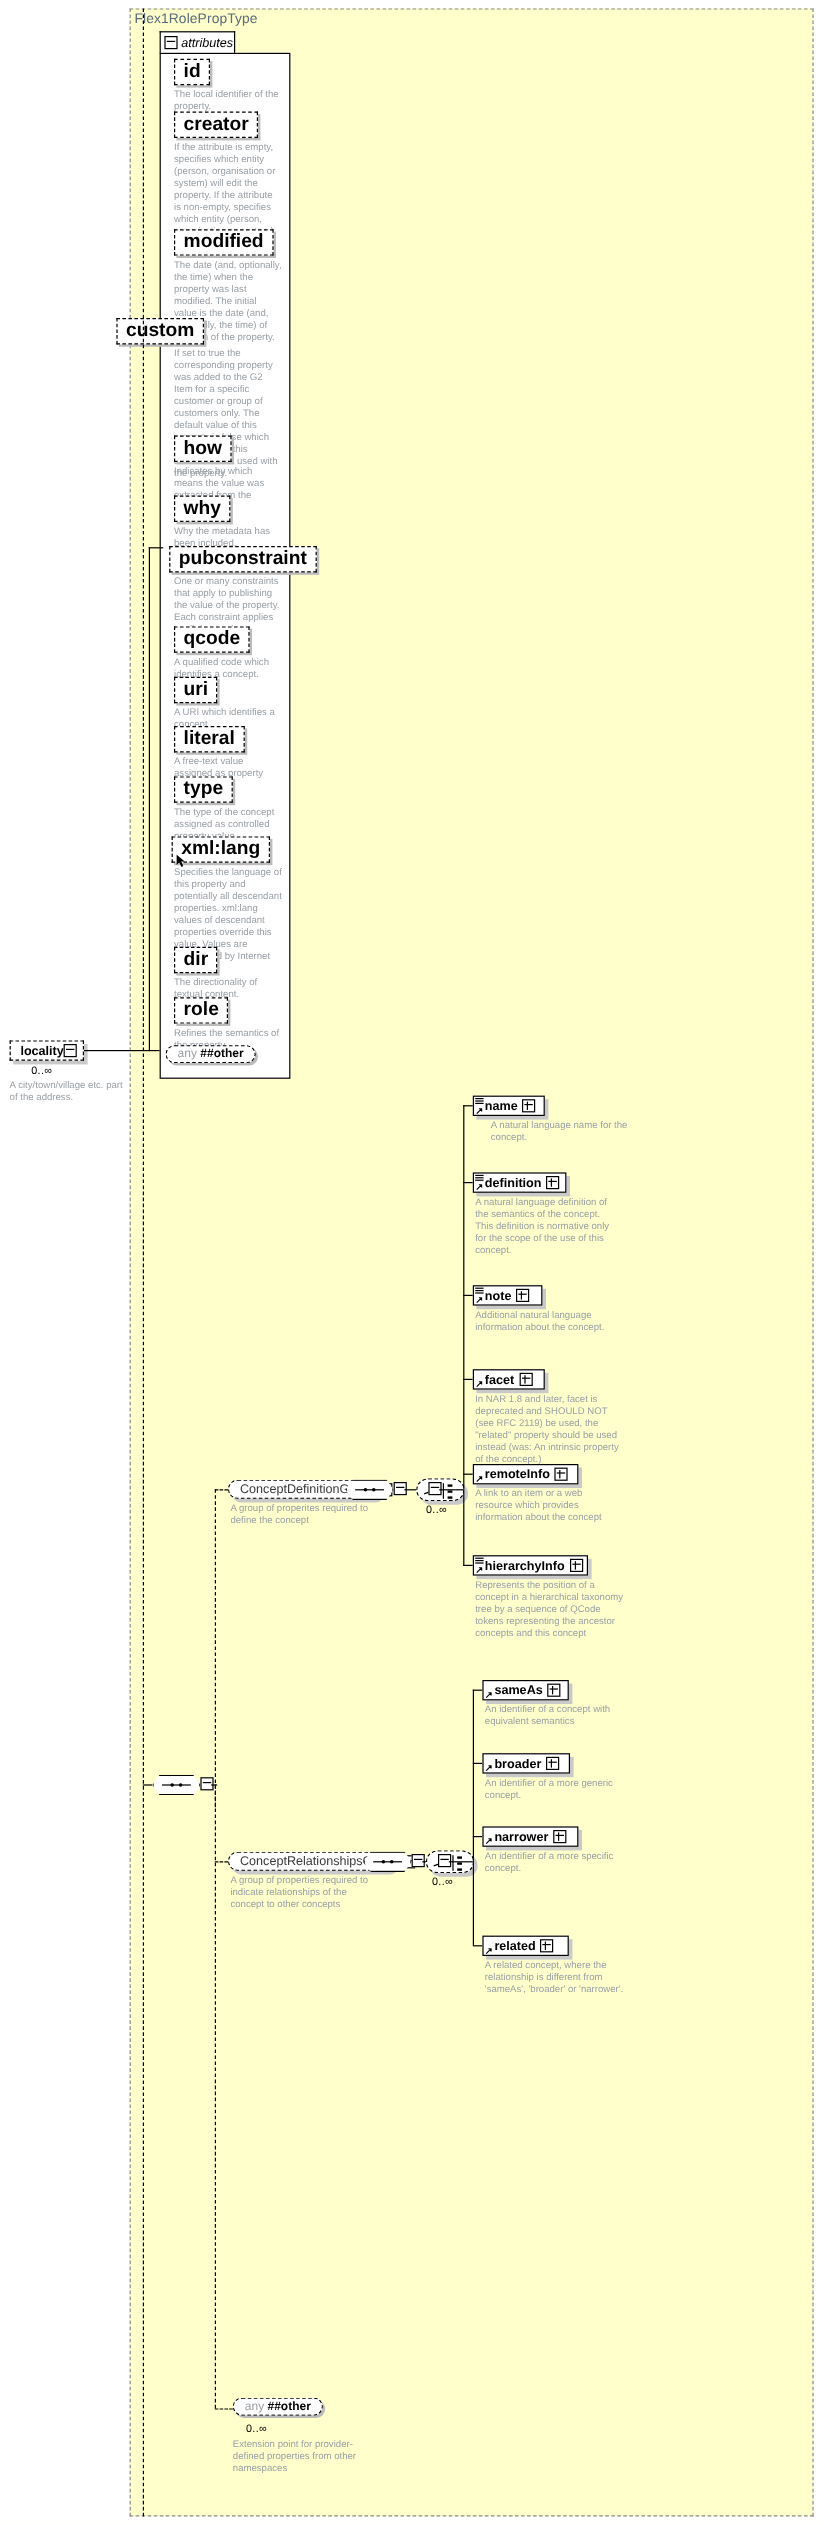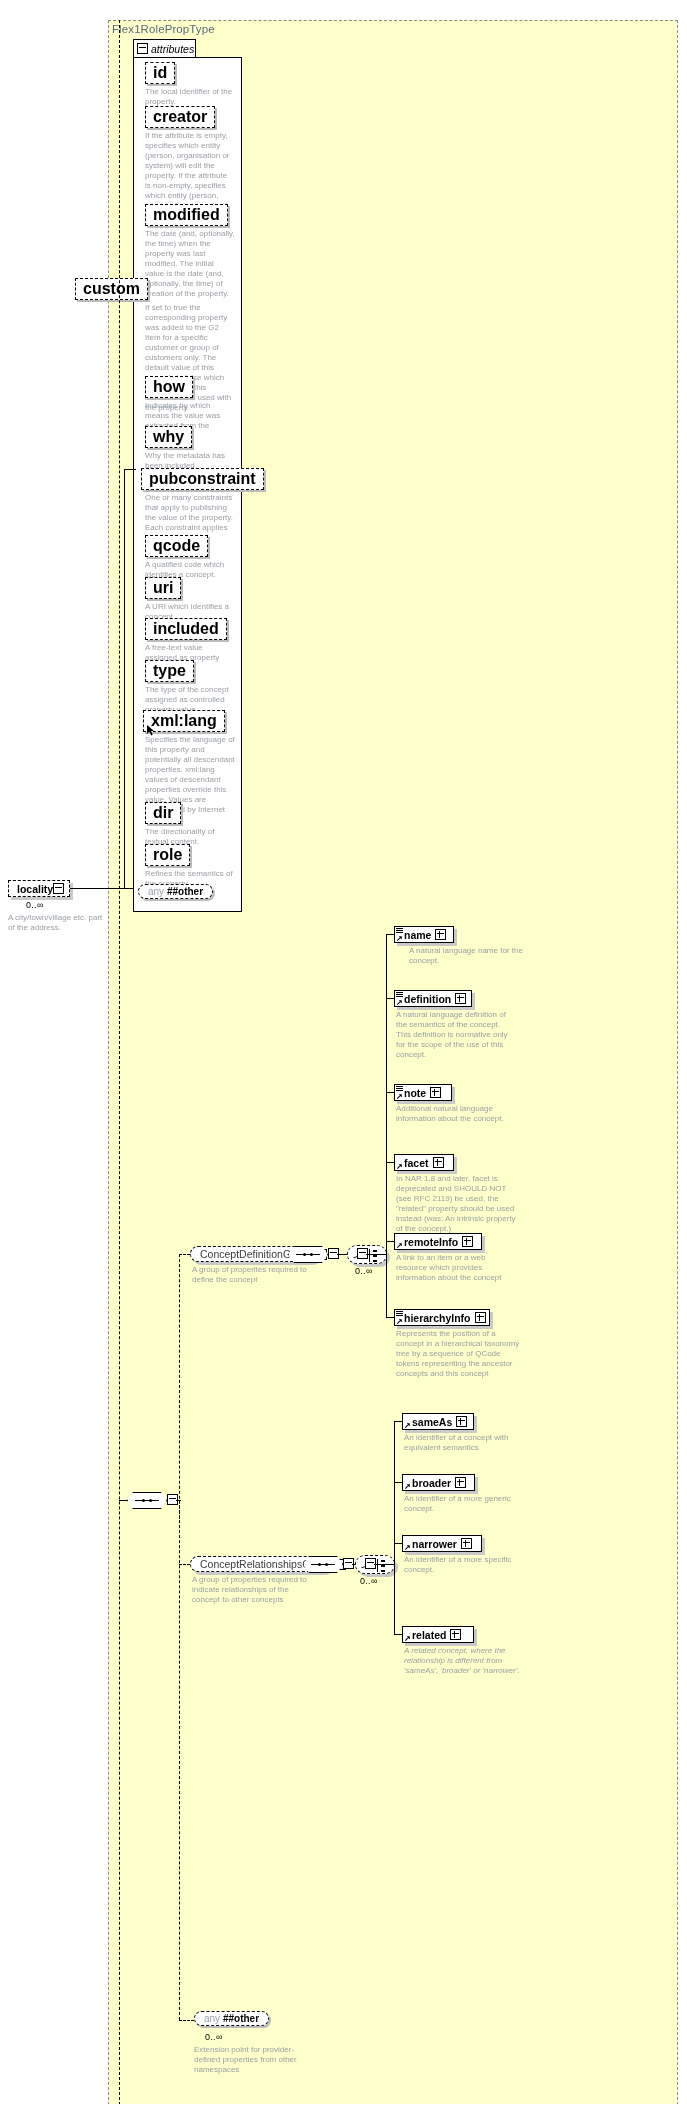--- a/index.html
+++ b/index.html
@@ -2,21 +2,21 @@
 <html><head>
 <meta charset="utf-8">
 <title>Flex1RolePropType</title>
 <style>
   html,body{margin:0;padding:0;background:#ffffff;}
   body{
     font-family:"Liberation Sans", sans-serif;
     width:687px; height:2104px; position:relative; overflow:hidden;
     font-size:11px; color:#333;
   }
-  .canvas{position:absolute;left:0;top:14px;width:687px;height:2012px;}
+  .canvas{position:absolute;left:0;top:1px;width:687px;height:2012px;}
 
   
   .type-box{
     position:absolute;
     left:108px; top:6px; width:570px; height:2090px;
     background:#ffffcc;
     border:1px dashed #8a8a8a;
     box-sizing:border-box;
   }
   .type-title{
@@ -192,21 +192,21 @@
     <div class="attr-pill" style="margin-left:145px">creator</div>
     <div class="attr-desc" style="margin-left:145px">If the attribute is empty, specifies which entity (person, organisation or system) will edit the property. If the attribute is non-empty, specifies which entity (person, organisation or system) has edited the property.</div>
   </div>
 
   <div class="attr-item" style="top:190px">
     <div class="attr-pill" style="margin-left:145px">modified</div>
     <div class="attr-desc" style="margin-left:145px">The date (and, optionally, the time) when the property was last modified. The initial value is the date (and, optionally, the time) of creation of the property.</div>
   </div>
 
   <div class="attr-item" style="top:264px">
-    <div class="attr-pill" style="margin-left:75px">custom</div>
+    <div class="attr-pill" style="margin-left:97px">custom</div>
     <div class="attr-desc" style="margin-left:145px">If set to true the corresponding property was added to the G2 Item for a specific customer or group of customers only. The default value of this property is false which applies when this attribute is not used with the property.</div>
   </div>
 
   <div class="attr-item" style="top:362px">
     <div class="attr-pill" style="margin-left:145px">how</div>
     <div class="attr-desc" style="margin-left:145px">Indicates by which means the value was extracted from the content.</div>
   </div>
 
   <div class="attr-item" style="top:412px">
     <div class="attr-pill" style="margin-left:145px">why</div>
@@ -222,21 +222,21 @@
     <div class="attr-pill" style="margin-left:145px">qcode</div>
     <div class="attr-desc" style="margin-left:145px">A qualified code which identifies a concept.</div>
   </div>
 
   <div class="attr-item" style="top:563px">
     <div class="attr-pill" style="margin-left:145px">uri</div>
     <div class="attr-desc" style="margin-left:145px">A URI which identifies a concept.</div>
   </div>
 
   <div class="attr-item" style="top:604px">
-    <div class="attr-pill" style="margin-left:145px">included</div>
+    <div class="attr-pill" style="margin-left:145px">literal</div>
     <div class="attr-desc" style="margin-left:145px">A free-text value assigned as property value.</div>
   </div>
 
   <div class="attr-item" style="top:646px">
     <div class="attr-pill" style="margin-left:145px">type</div>
     <div class="attr-desc" style="margin-left:145px">The type of the concept assigned as controlled property value.</div>
   </div>
 
   <div class="attr-item" style="top:696px">
     <div class="attr-pill" style="margin-left:143px">xml:lang</div>
@@ -445,21 +445,21 @@
     <span class="plus-sq"></span>
   </div>
   <div class="elem-desc" style="left:404px;top:1541px;width:118px;">An identifier of a more specific concept.</div>
 
   <div class="h" style="left:394px;top:1620px;width:8px;"></div>
   <div class="elem" style="left:402px;top:1612px;width:72px;">
     <span class="arrow-ic">↗</span>
     <span class="nm">related</span>
     <span class="plus-sq"></span>
   </div>
-  <div class="elem-desc" style="left:404px;top:1632px;width:125px;font-style:italic;">A related concept, where the relationship is different from 'sameAs', 'broader' or 'narrower'.</div>
+  <div class="elem-desc" style="left:404px;top:1632px;width:125px;">A related concept, where the relationship is different from 'sameAs', 'broader' or 'narrower'.</div>
 
   <div class="hd" style="left:179px;top:2006px;width:15px;"></div>
   <div style="position:absolute;left:194px;top:1997px;">
     <span class="any-pill">
       <span class="any">any</span>
       <span class="other">##other</span>
     </span>
   </div>
   <div class="card" style="left:205px;top:2018px;">0..∞</div>
   <div class="elem-desc" style="left:194px;top:2031px;width:110px;">Extension point for provider-defined properties from other namespaces</div>

